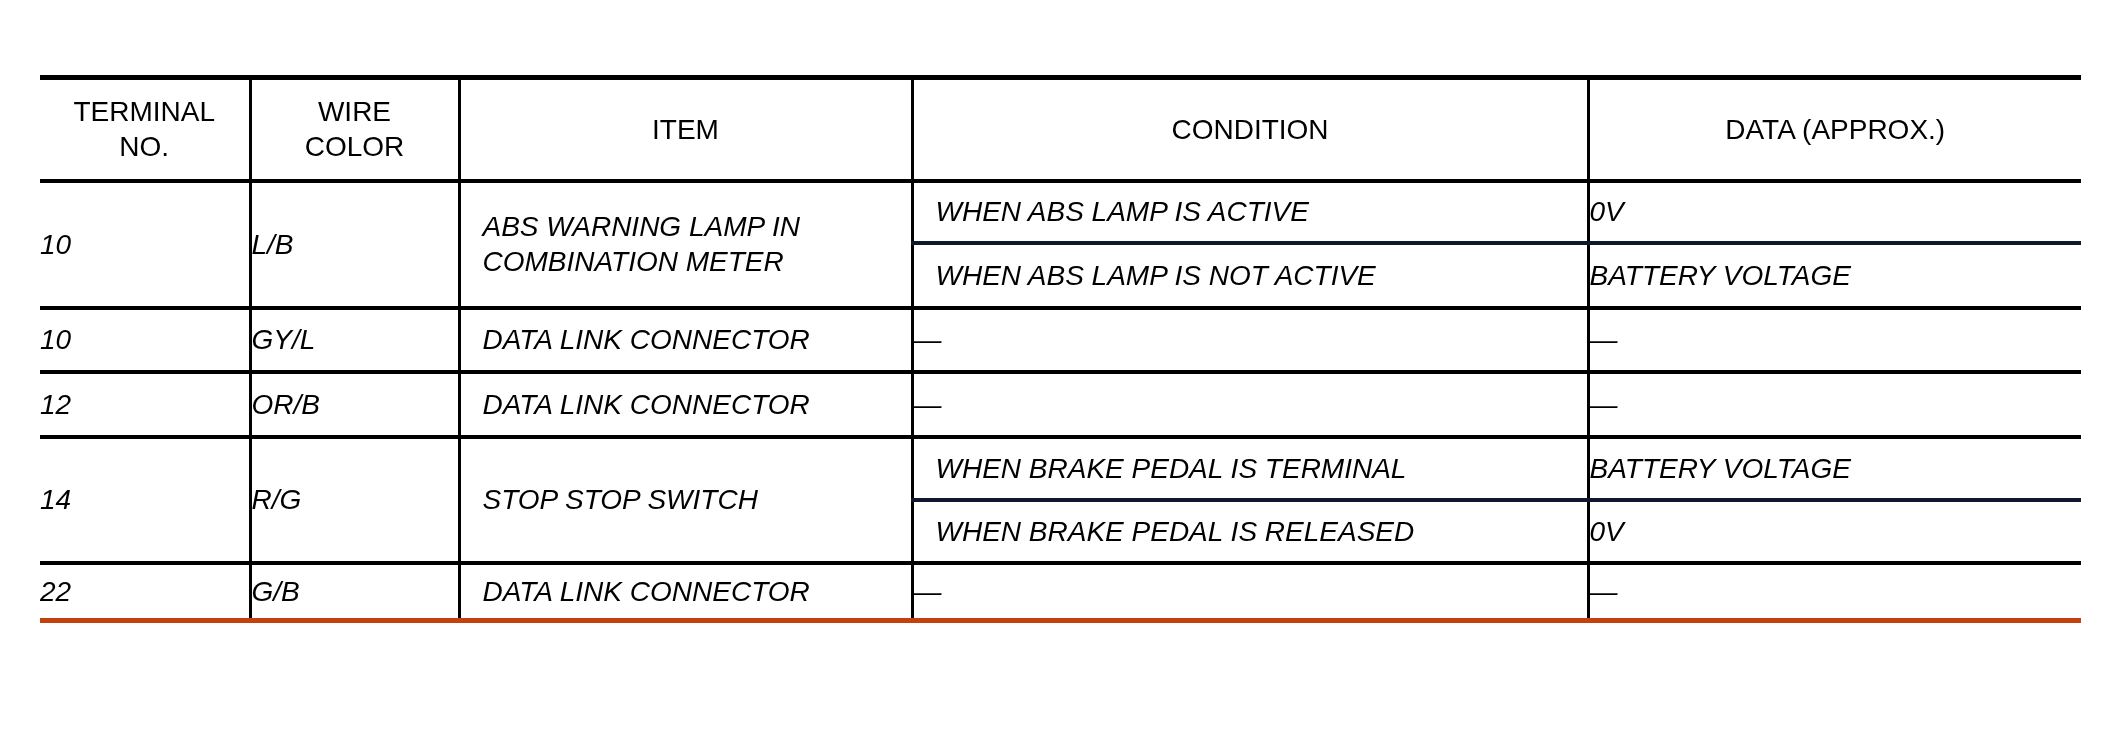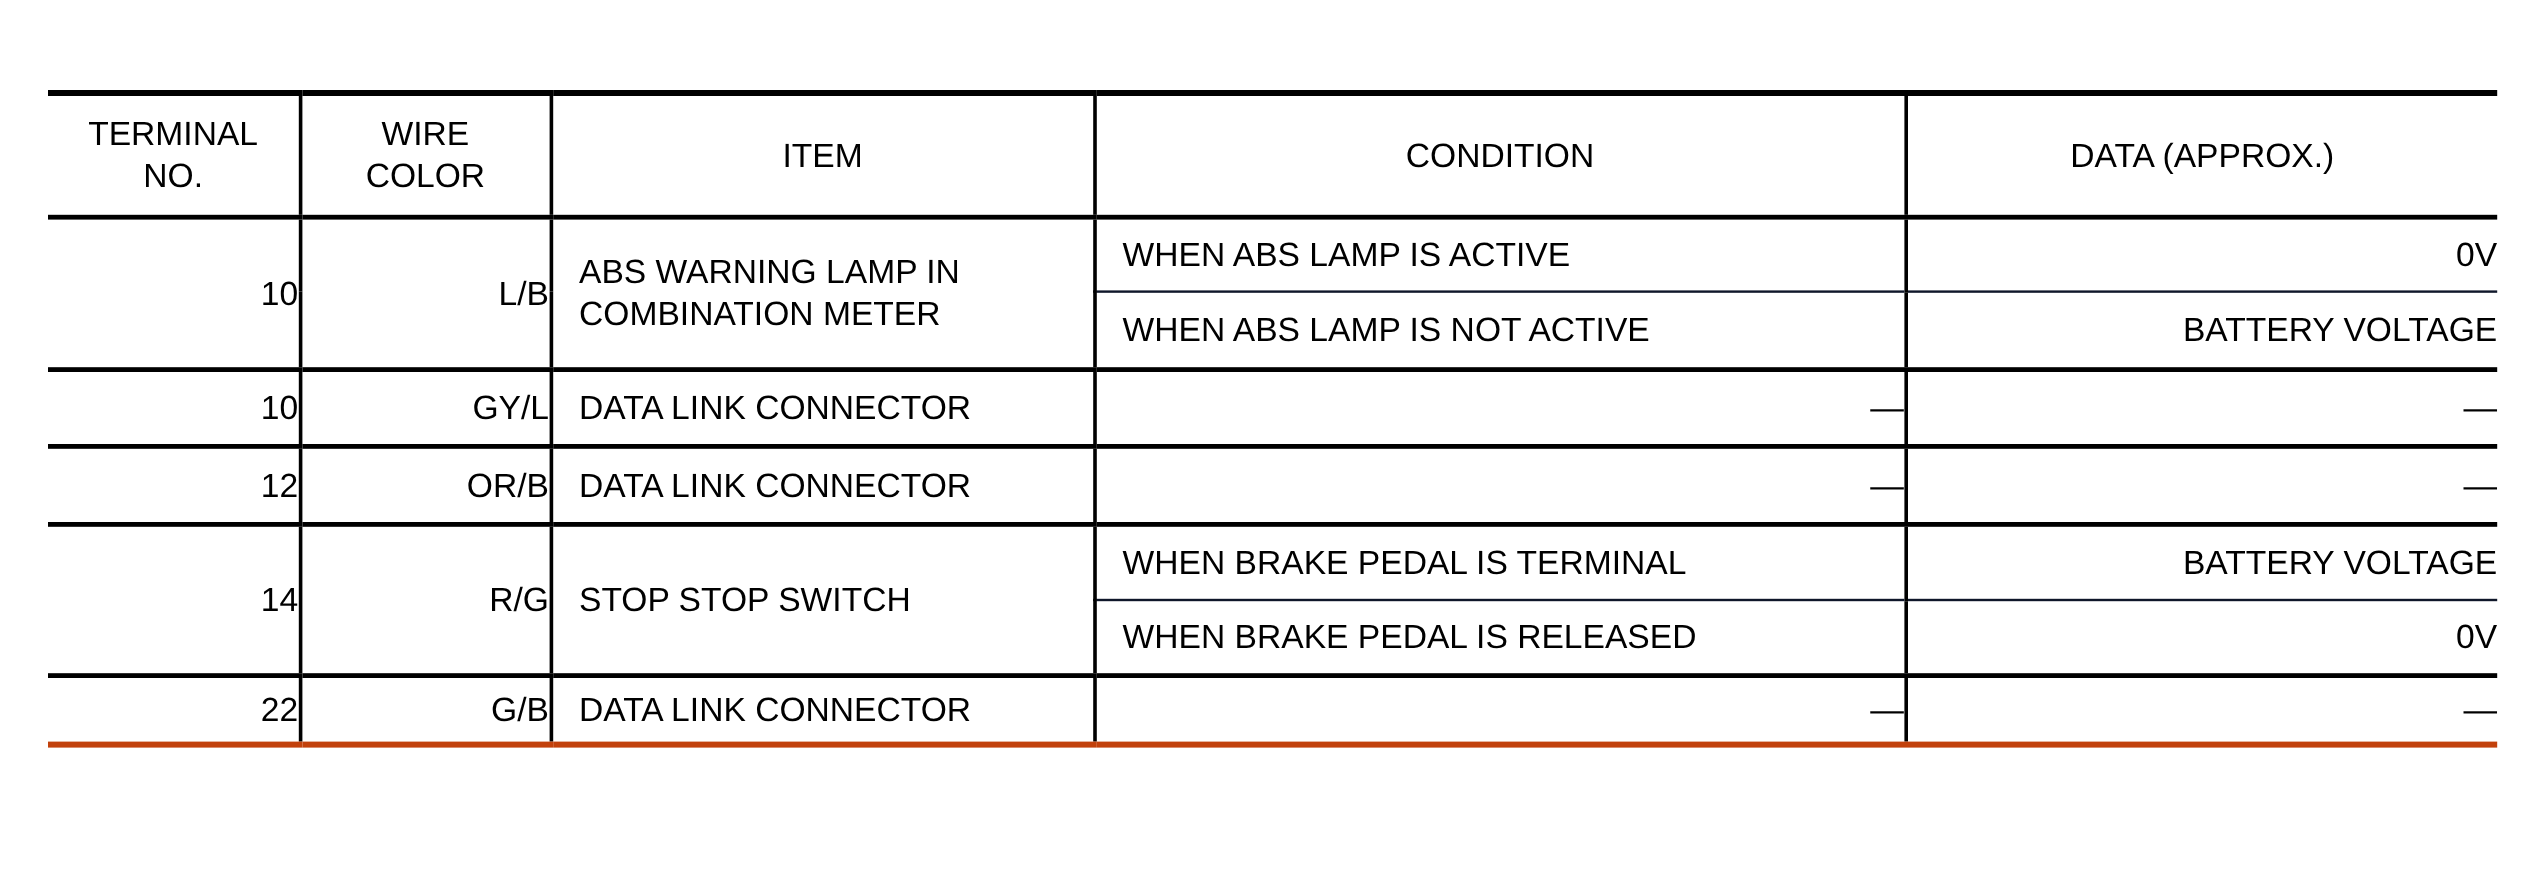--- a/index.html
+++ b/index.html
@@ -36,23 +36,23 @@
     line-height: 1.25;
     overflow: hidden;
   }
   .term-table .no-l { border-left: none; }
   .term-table .no-r { border-right: none; }
   .term-table thead th {
     border-top: 5px solid #000;
     border-bottom: 4px solid #000;
     text-align: center;
   }
-  .c { text-align: right; }
-  .l { text-align: left; padding-left: 22px !important; }
-  .b-thin  { border-bottom: 2px solid #0f172a; margin-top: 40px; }
+  .c { text-align: left; font-style: italic; }
+  .l { text-align: left; padding-left: 22px !important; font-style: italic; }
+  .b-thin  { border-bottom: 4px solid #0f172a; margin-top: 40px; }
   .b-major { border-bottom: 4px solid #000; }
   .b-end   { border-bottom: 5px solid #c2410c; }
   .dash { font-weight: bold; }
   .figure-id {
     position: absolute;
     left: 38px;
     top: 632px;
     font-size: 18px;
     font-weight: bold;
     letter-spacing: 0.5px;

